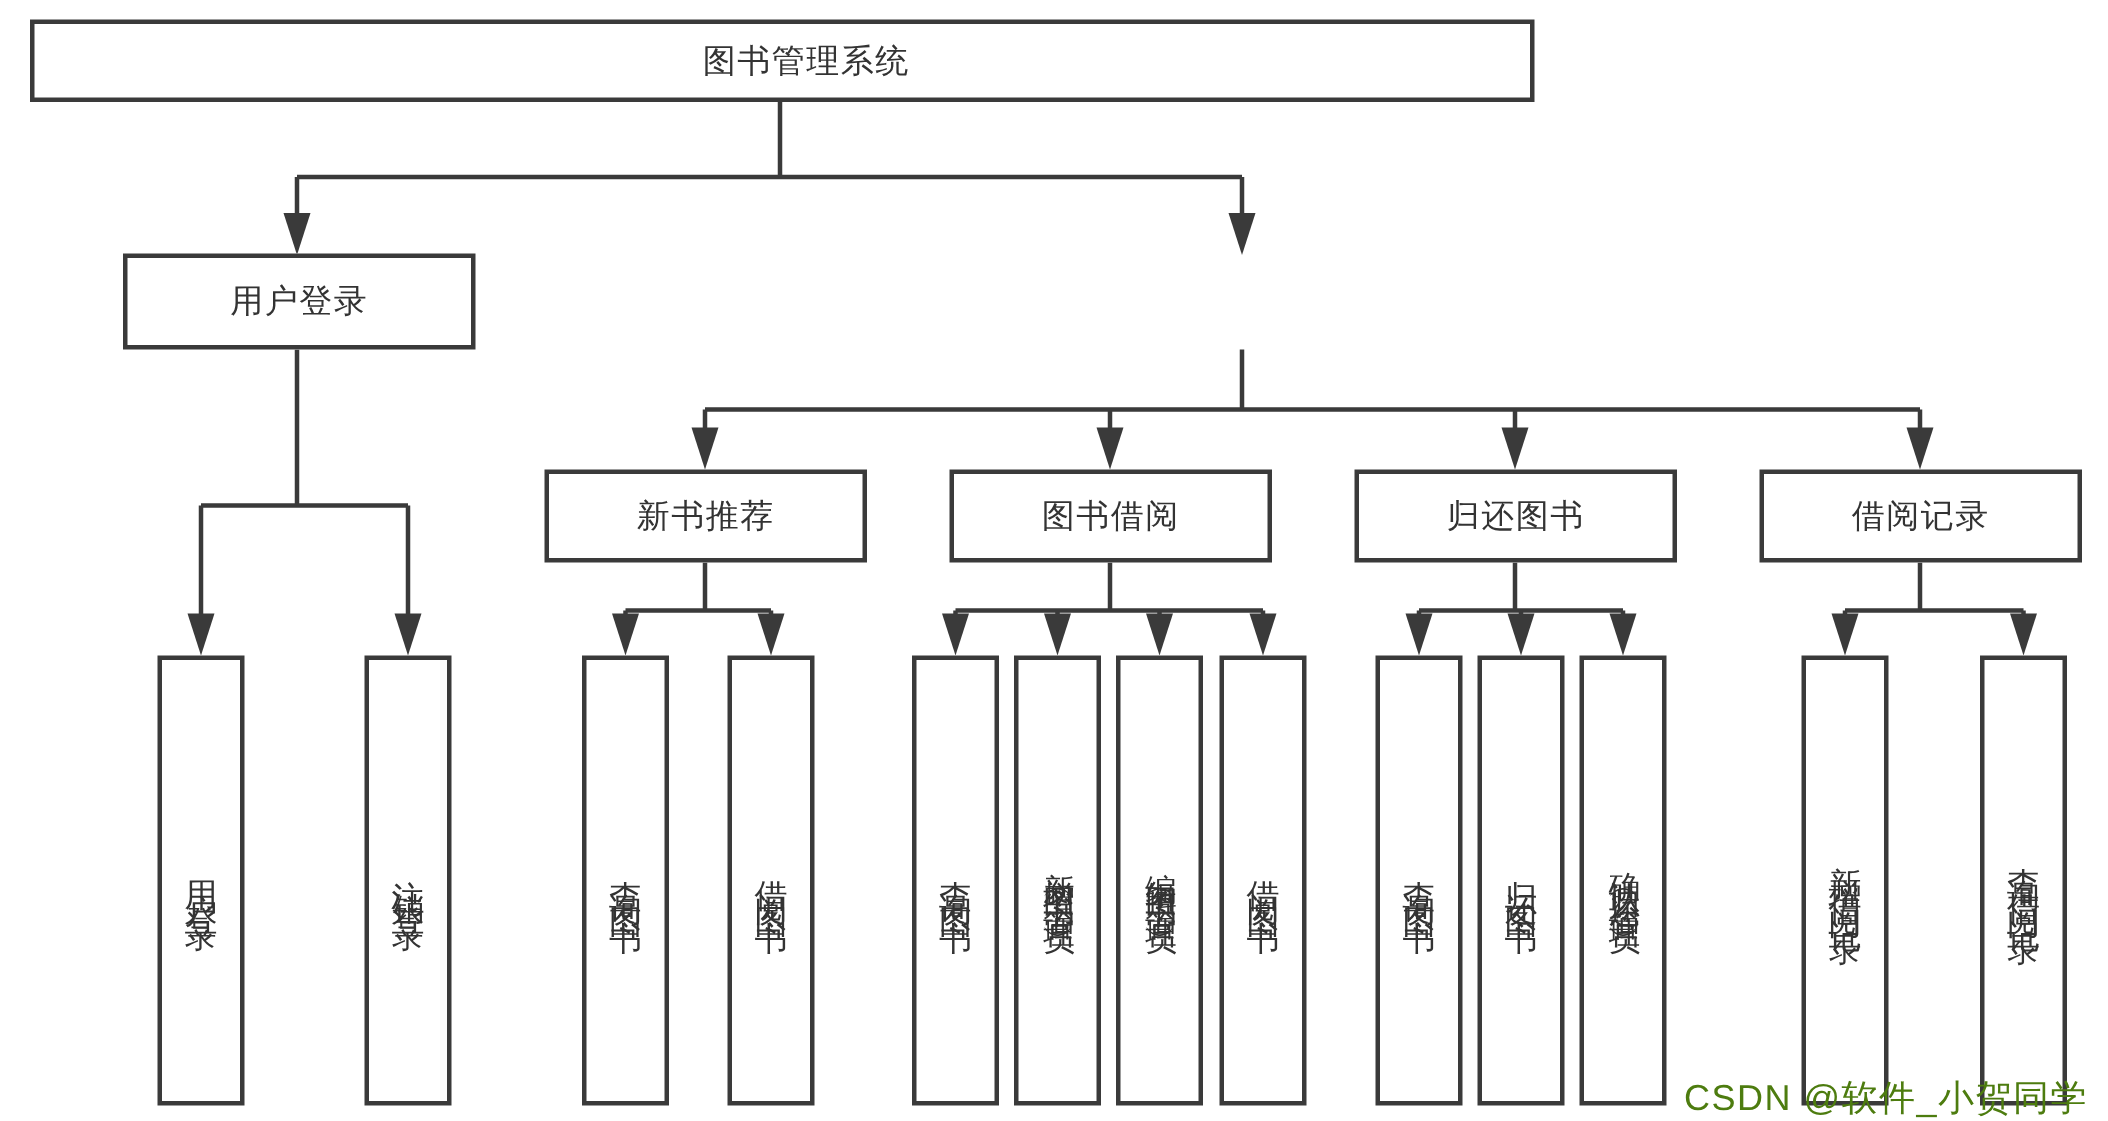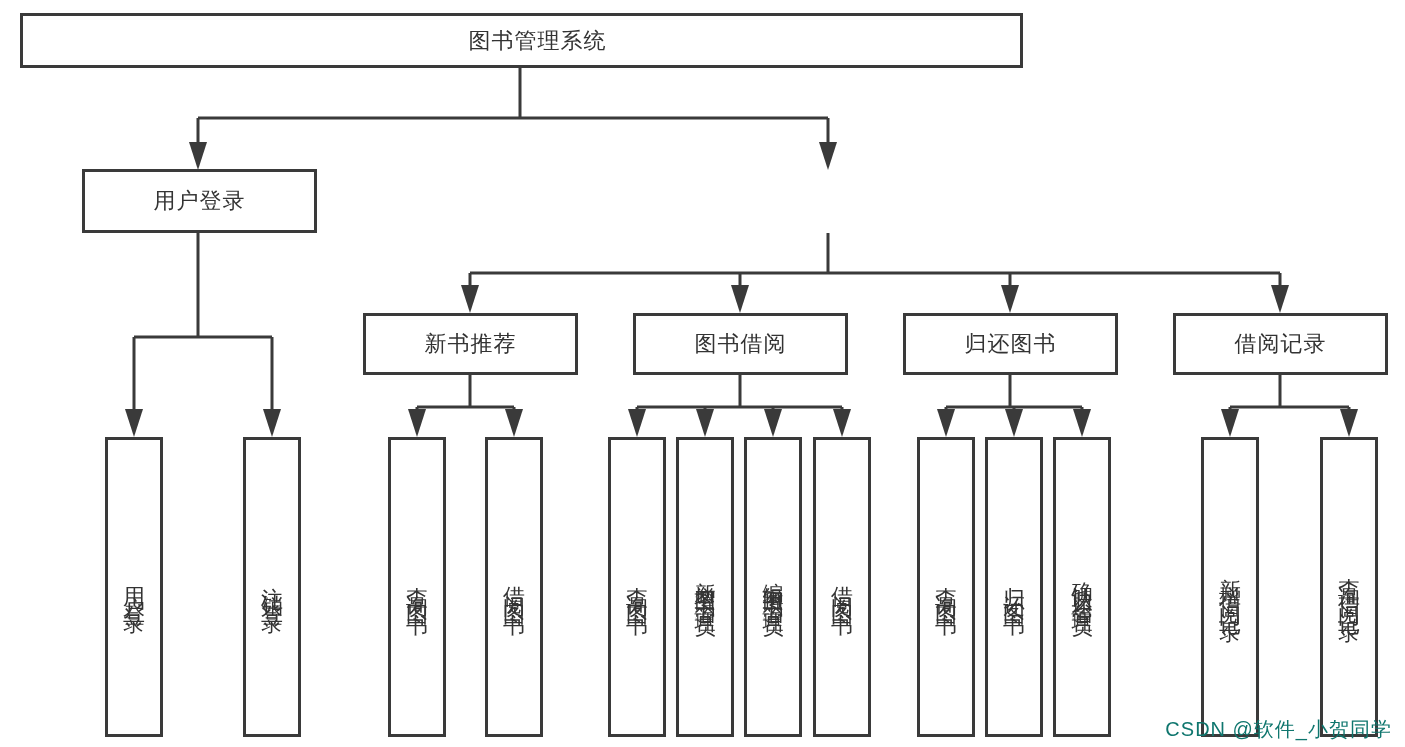--- a/index.html
+++ b/index.html
@@ -56,22 +56,22 @@
     white-space: nowrap;
   }
   .leaf.tight {
     font-size: 21px;
     letter-spacing: 5px;
   }
   .watermark {
     position: absolute;
     right: 13px;
     top: 716px;
-    font-size: 20px;
-    color: #0f766e;
+    font-size: 24px;
+    color: #4d7c0f;
     letter-spacing: 1px;
     white-space: nowrap;
   }
 </style>
 </head>
 <body>
 
 <div class="canvas">
 
   <svg class="wires" viewBox="0 0 1405 747" xmlns="http://www.w3.org/2000/svg">

